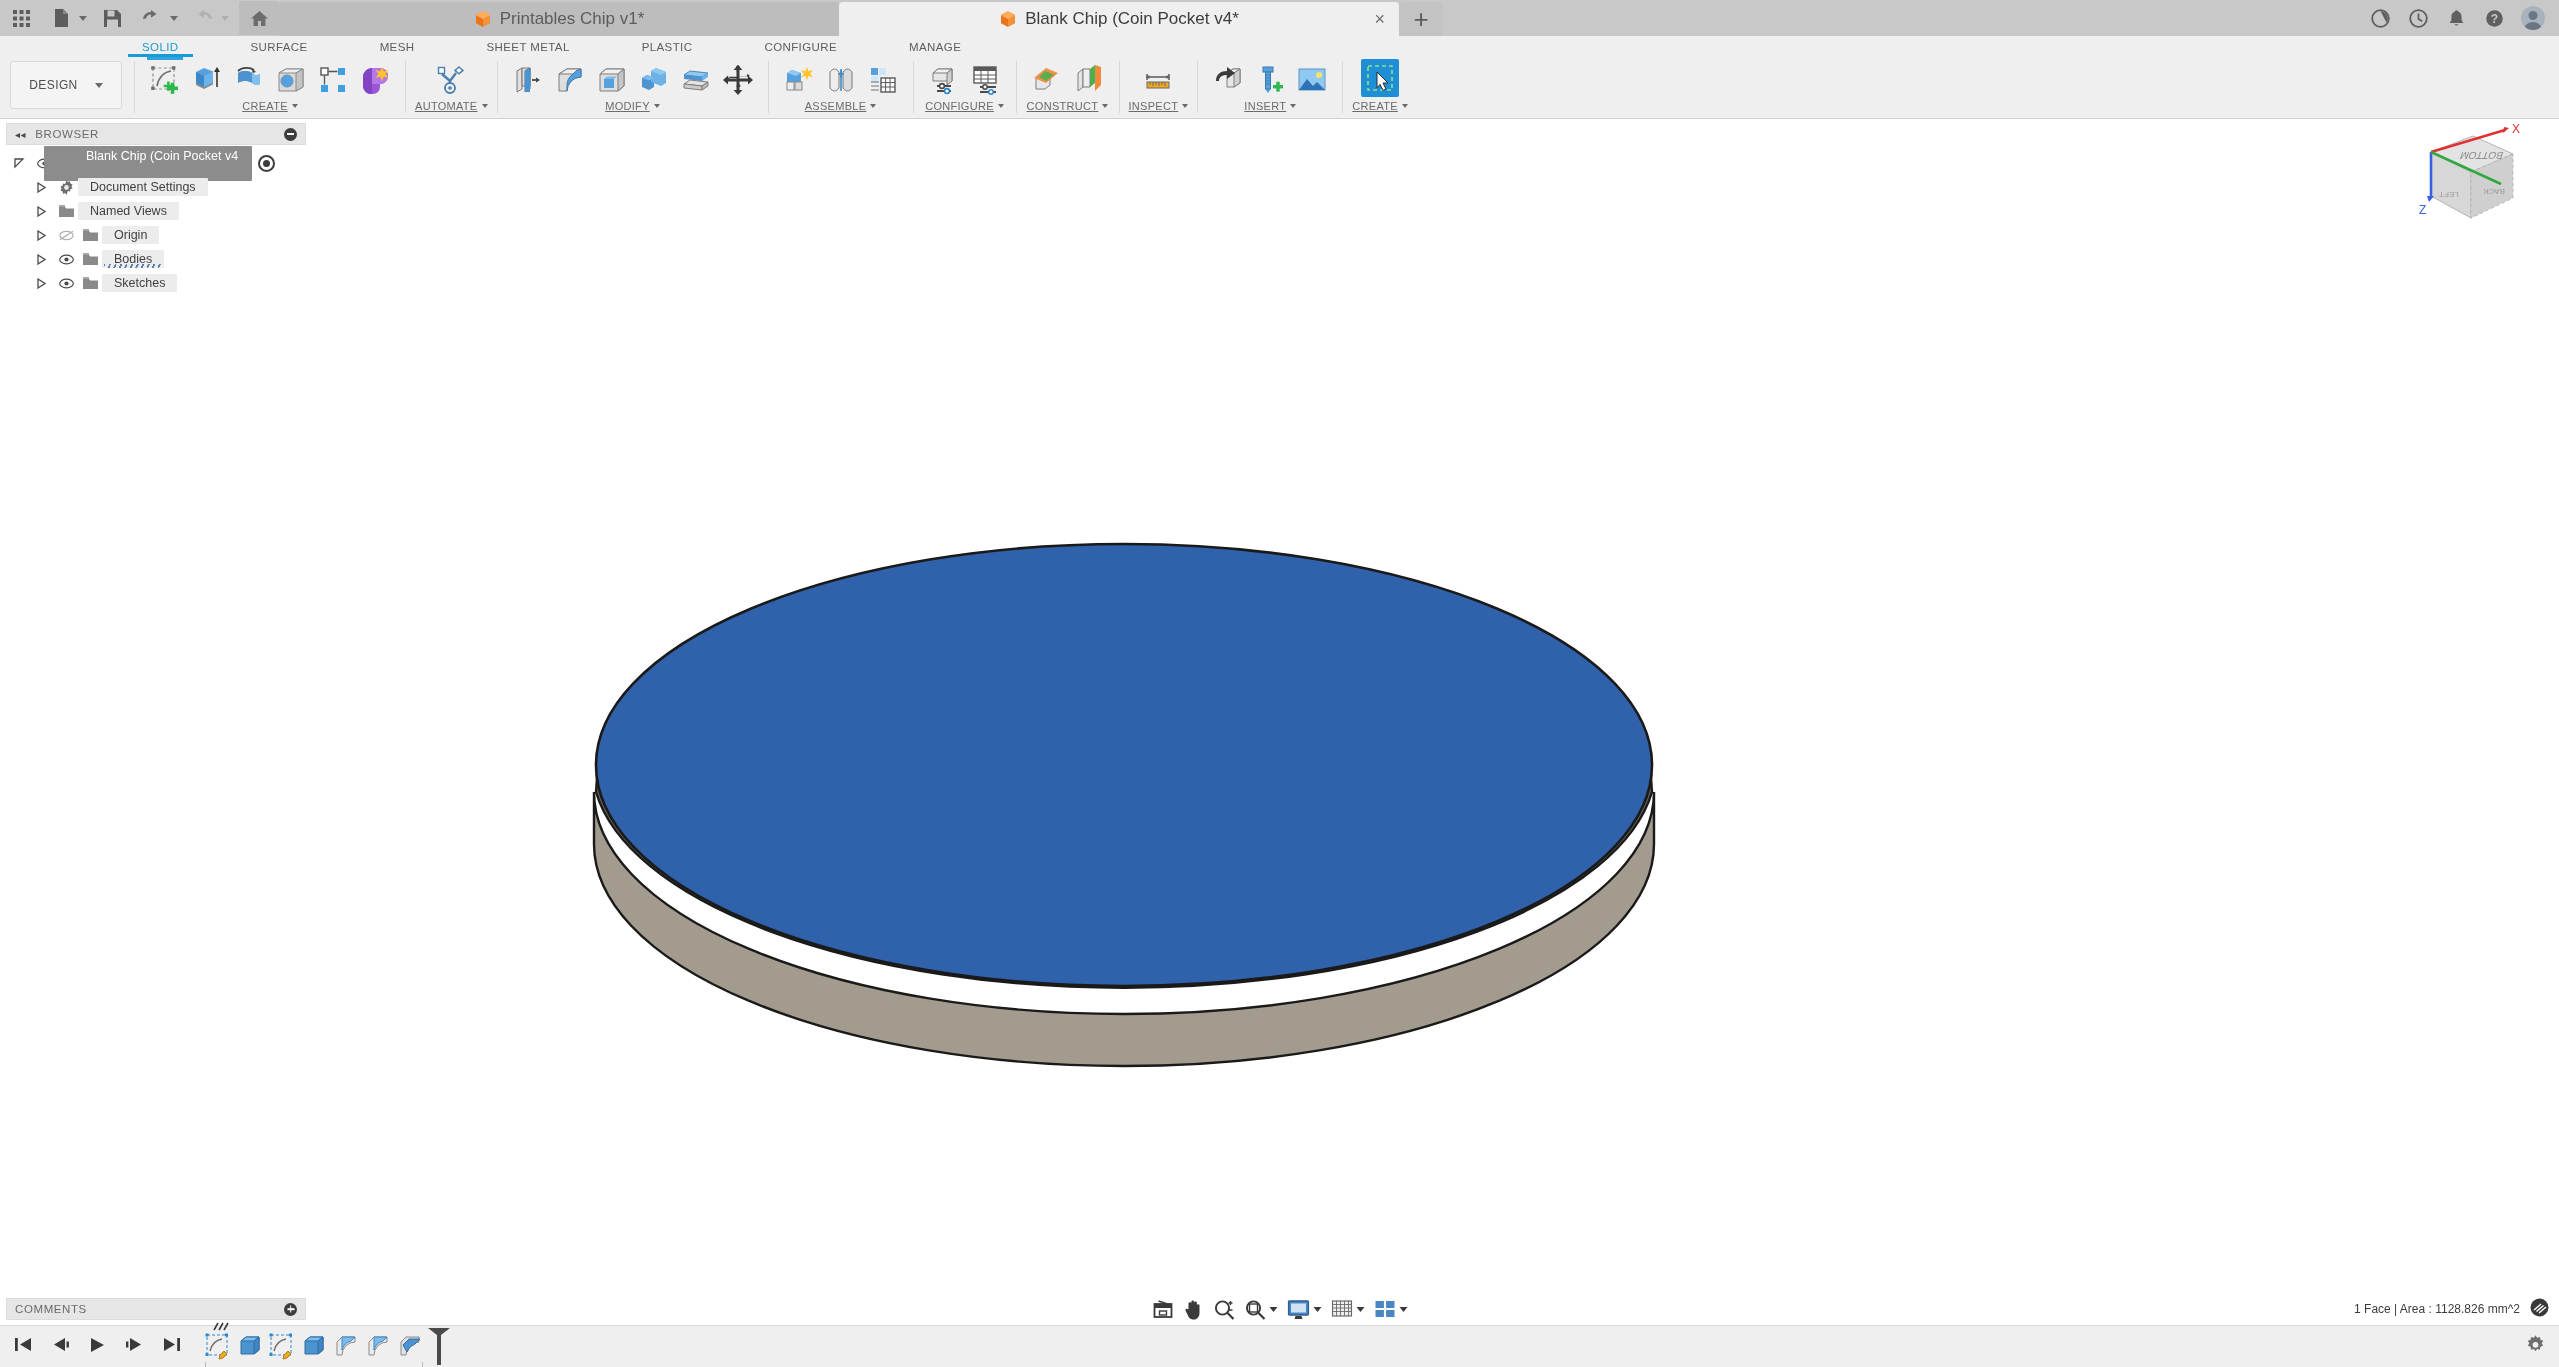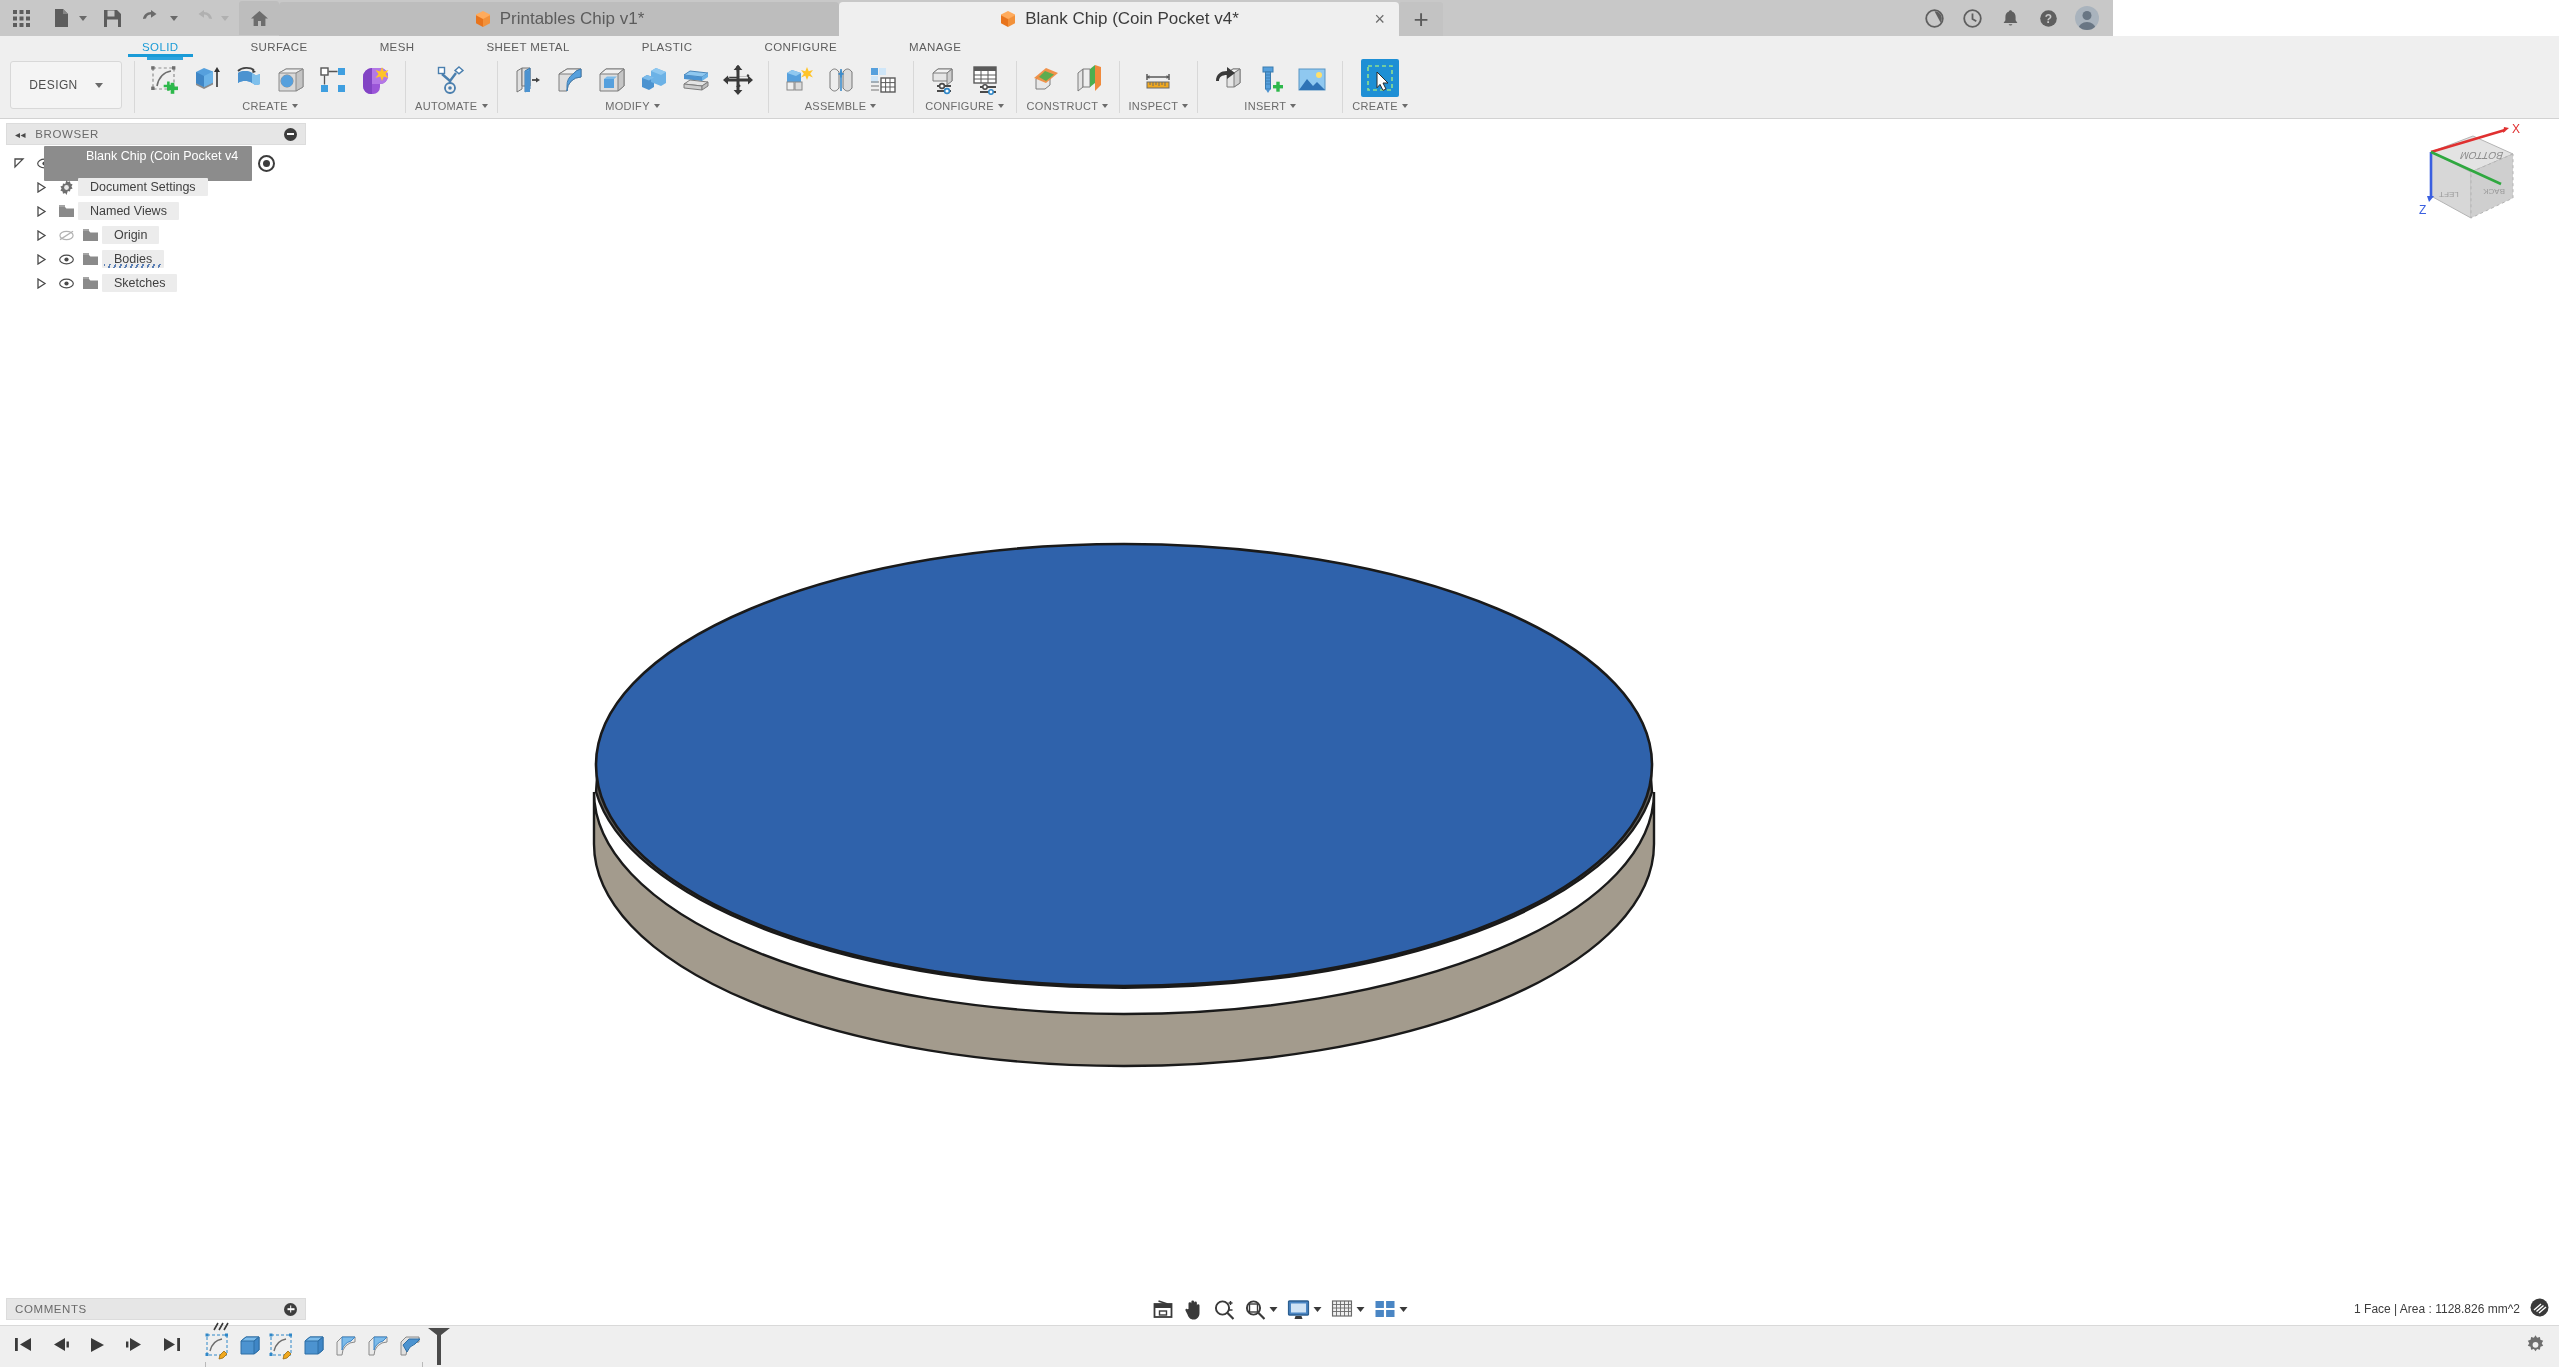--- a/index.html
+++ b/index.html
@@ -6,21 +6,21 @@
   html,body { width:2559px; height:1367px; overflow:hidden; }
   body {
     font-family: "Liberation Sans", sans-serif;
     background:#ffffff;
     color:#4a4a4a;
     -webkit-font-smoothing: antialiased;
   }
 
   
   .titlebar {
-    position:absolute; left:0; top:0; width:2113px; height:36px;
+    position:absolute; left:0; top:0; width:2559px; height:36px;
     background:#c8c8c8;
     display:flex; align-items:flex-end;
   }
   .qat {
     display:flex; align-items:center; height:36px; padding-left:6px; gap:2px;
   }
   .qat-btn {
     width:30px; height:30px; display:flex; align-items:center; justify-content:center;
     border-radius:2px;
   }
@@ -95,20 +95,21 @@
   .vsep { width:1px; height:52px; background:#d8d8d8; margin:4px 4px 0 4px; }
   .group { display:flex; flex-direction:column; align-items:center; position:relative; padding:0 5px;}
   .grow { display:flex; align-items:flex-start; height:44px; padding-top:2px;}
   .gitem { width:42px;height:42px;display:flex;align-items:center;justify-content:center; position:relative;}
   .gitem.sel-hi:before{
     content:""; position:absolute; left:3px; right:3px; top:-2px; height:3px; background:#2ea3dd;
   }
   .glabel {
     font-size:11px; color:#6b6b6b; letter-spacing:.3px; display:flex; align-items:center; gap:4px;
     margin-top:-1px;
+    text-decoration:underline;
   }
   .glabel .car { width:0;height:0;border-left:3.5px solid transparent;border-right:3.5px solid transparent;border-top:4.5px solid #6b6b6b;}
 
   
   .browser {
     position:absolute; left:6px; top:123px; width:300px;
   }
   .bhead {
     height:22px; background:#e6e6e6; border:1px solid #dcdcdc;
     display:flex; align-items:center; padding:0 8px; gap:9px;

